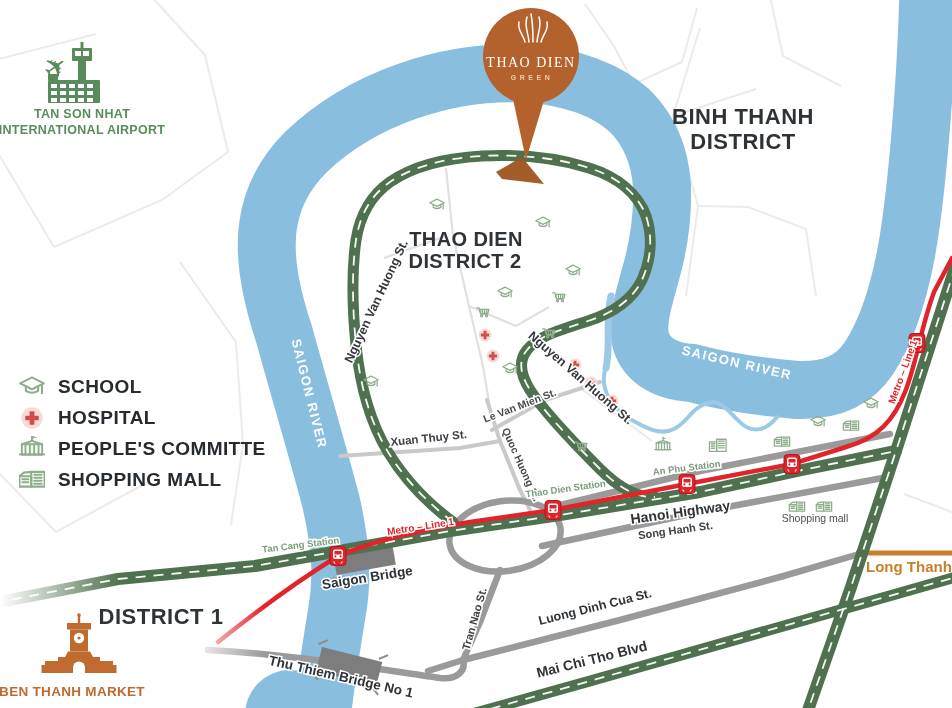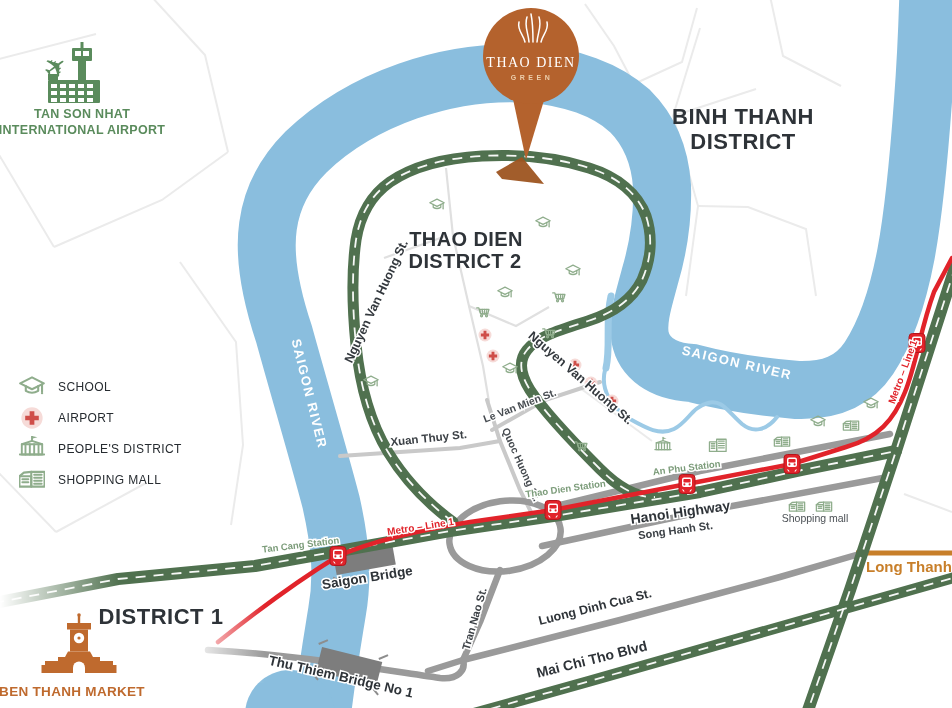--- a/index.html
+++ b/index.html
@@ -30,21 +30,21 @@
   .t-metro{font-size:10px;font-weight:bold;fill:#e1232a;}
   .t-green-lm{font-size:12.5px;font-weight:bold;fill:#5a8b5c;letter-spacing:.3px;}
   .t-orange{font-size:13.5px;font-weight:bold;fill:#bf6a2e;letter-spacing:.3px;}
   .t-longthanh{font-size:15px;font-weight:bold;fill:#c87f2a;}
   .t-mall{font-size:10.5px;fill:#4b5055;}
   .t-pin{font-family:"Liberation Serif",serif;font-size:14px;fill:#fff;letter-spacing:1.5px;}
   .t-pin-sub{font-size:7px;fill:#eccfad;letter-spacing:3.5px;font-weight:bold;}
   #legend{position:absolute;left:16px;top:371px;}
   .leg-row{display:flex;align-items:center;height:31px;gap:10px;}
   .leg-ic{width:32px;display:flex;justify-content:center;}
-  .leg-lb{font-size:12px;font-weight:normal;color:#262b30;letter-spacing:.4px;}
+  .leg-lb{font-size:19px;font-weight:bold;color:#262b30;letter-spacing:.4px;}
 </style>
 </head>
 <body>
 
 <div id="stage">
 <svg width="952" height="708" viewBox="0 0 952 708">
   <defs>
     <linearGradient id="gf" x1="0" y1="0" x2="1" y2="0">
       <stop offset="0" stop-color="#fff" stop-opacity="1"></stop>
       <stop offset="1" stop-color="#fff" stop-opacity="0"></stop>
@@ -315,29 +315,29 @@
           </svg>
         </div>
     <div class="leg-lb">SCHOOL</div>
   </div>
   <div class="leg-row">
     <div class="leg-ic">
           <svg width="26" height="26" viewBox="-11 -11 22 22">
             <use href="#sym-hospital" transform="scale(1.25)"></use>
           </svg>
         </div>
-    <div class="leg-lb">AIRPORT</div>
+    <div class="leg-lb">HOSPITAL</div>
   </div>
   <div class="leg-row">
     <div class="leg-ic">
           <svg width="26" height="26" viewBox="-11 -11 22 22">
             <use href="#sym-committee" transform="scale(1.15)"></use>
           </svg>
         </div>
-    <div class="leg-lb">PEOPLE'S DISTRICT</div>
+    <div class="leg-lb">PEOPLE'S COMMITTE</div>
   </div>
   <div class="leg-row">
     <div class="leg-ic">
           <svg width="26" height="26" viewBox="-11 -11 22 22">
             <use href="#sym-mall" transform="scale(1.25)"></use>
           </svg>
         </div>
     <div class="leg-lb">SHOPPING MALL</div>
   </div>
 </div>

